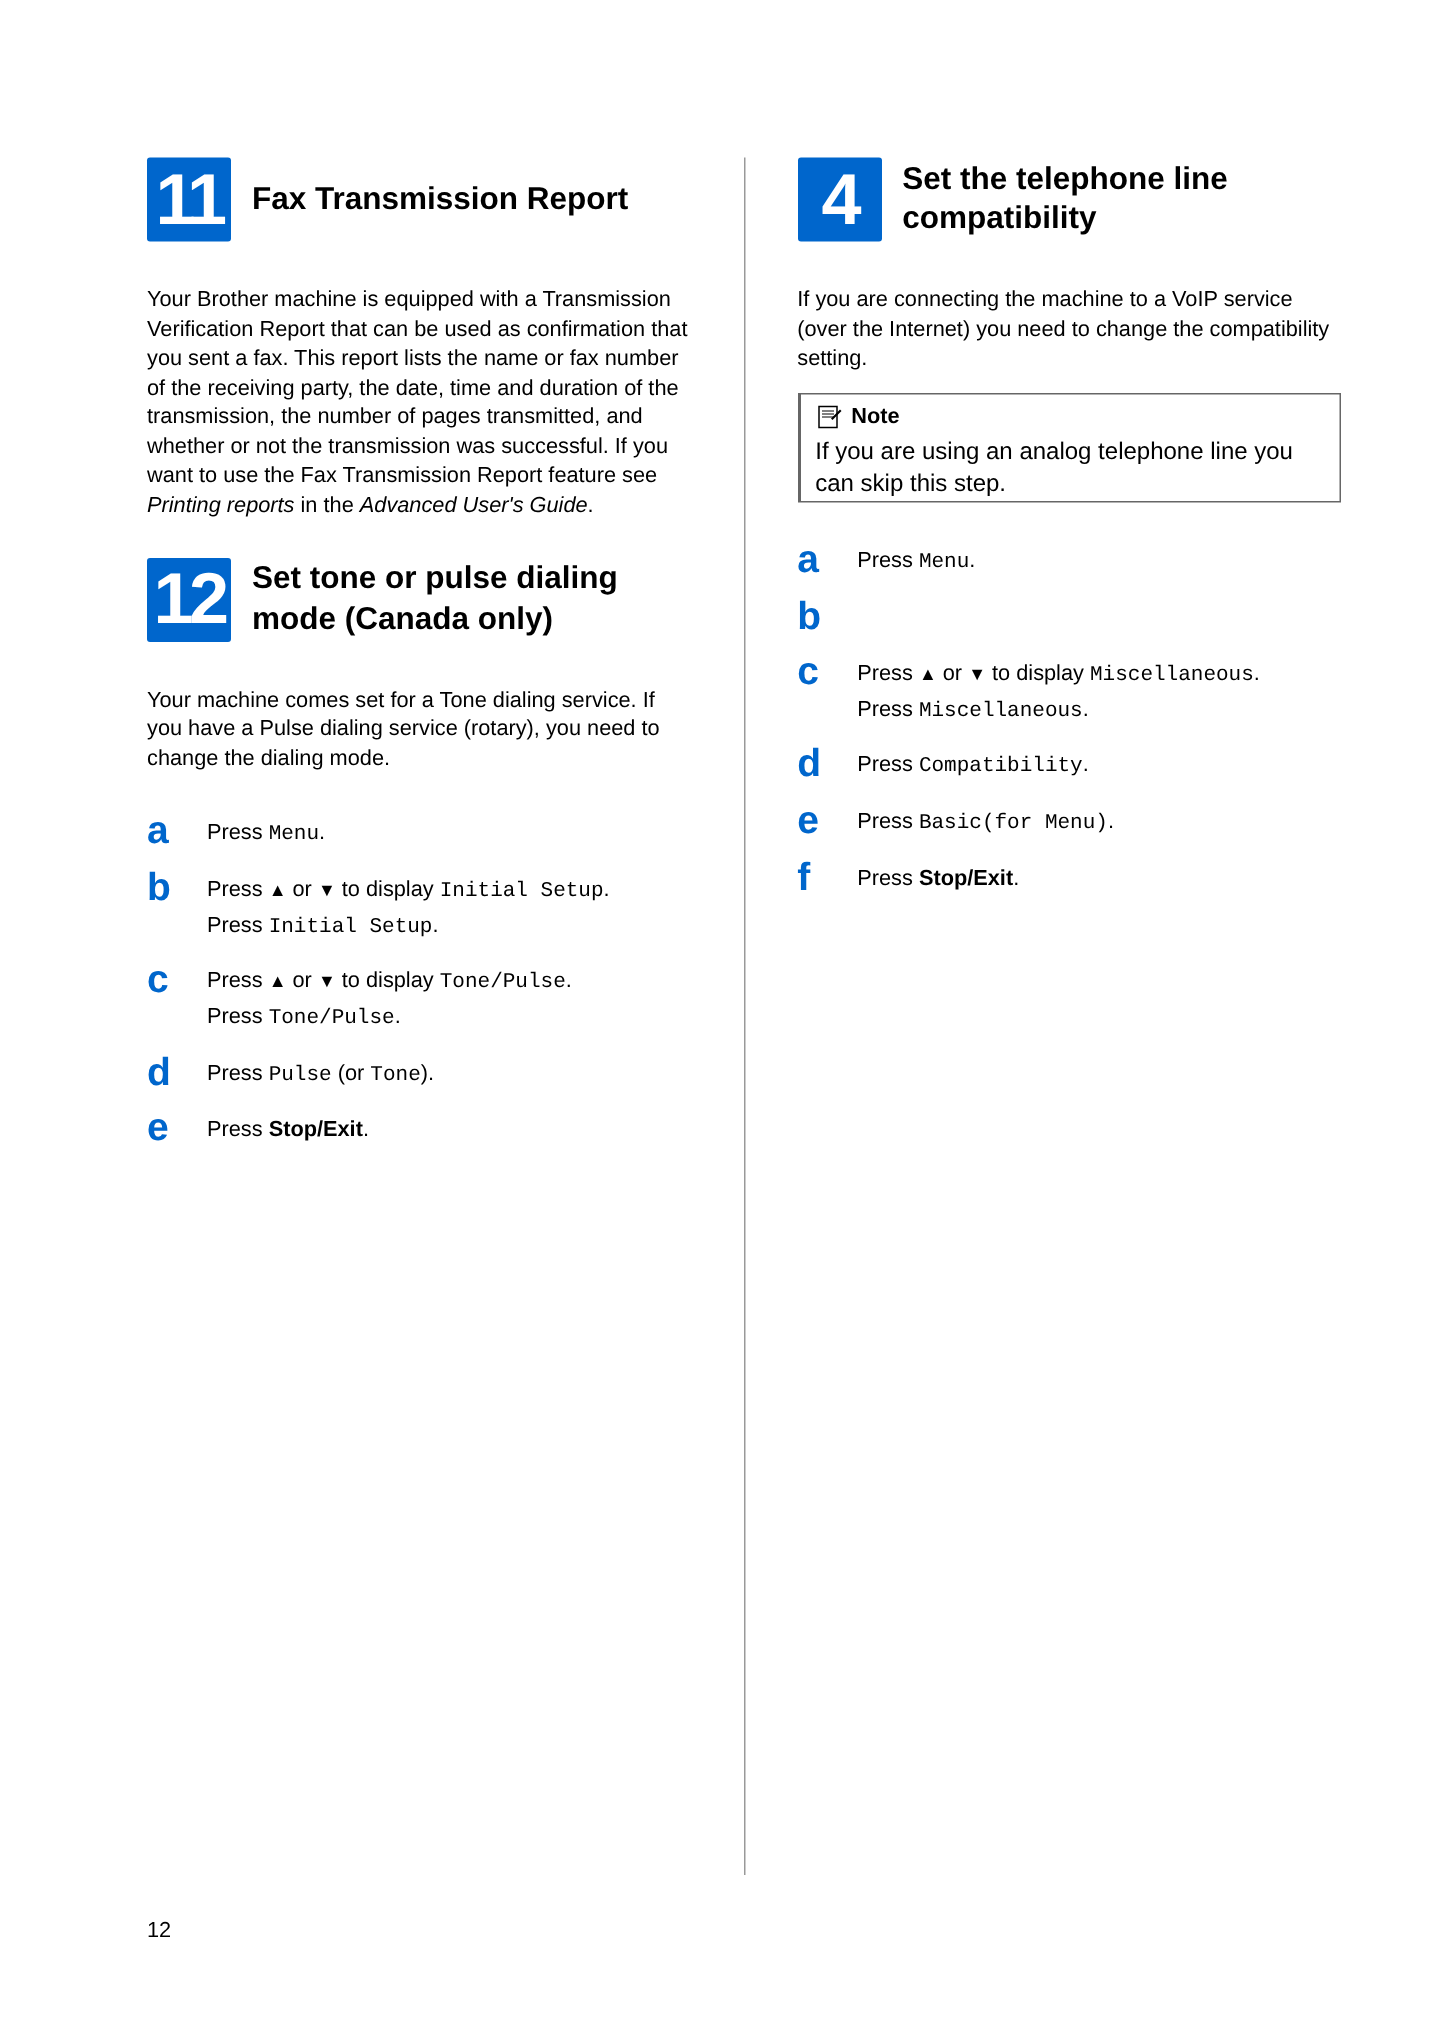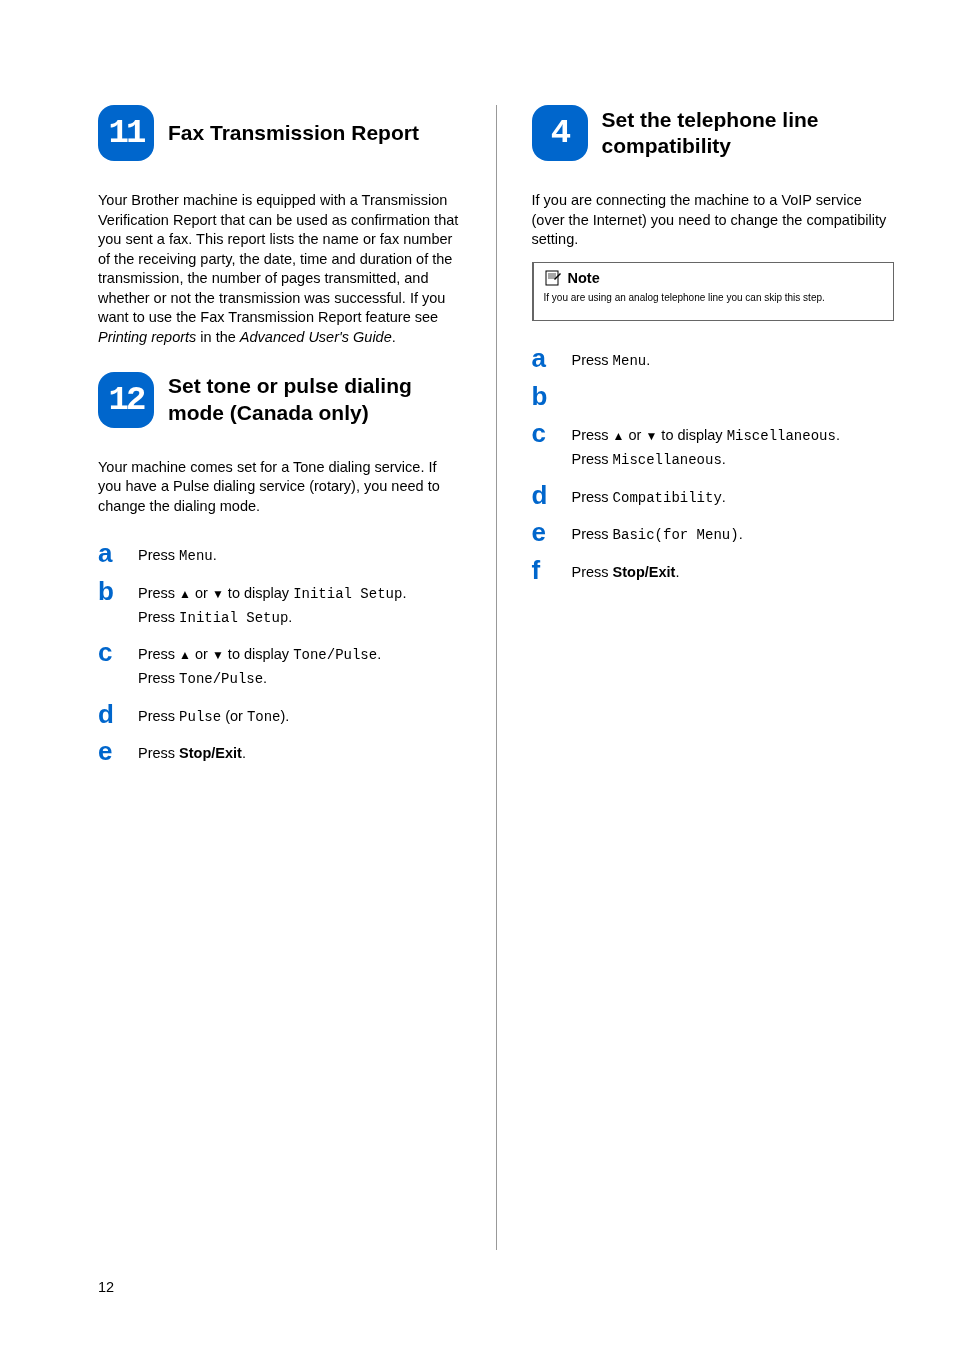--- a/index.html
+++ b/index.html
@@ -32,28 +32,28 @@
     }
     .section-header {
       display: flex;
       align-items: center;
       margin-bottom: 30px;
     }
     .step-badge {
       width: 56px;
       height: 56px;
       background: #0066cc;
-      border-radius: 16px;
+      border-radius: 2px;
       display: flex;
       align-items: center;
       justify-content: center;
       color: white;
       font-weight: 900;
-      font-size: 34px;
-      font-family: Liberation Mono, monospace;
+      font-size: 48px;
+      font-family: Liberation Sans, sans-serif;
       margin-right: 14px;
       flex-shrink: 0;
       letter-spacing: -3px;
     }
     .section-title {
       font-size: 21px;
       font-weight: bold;
       line-height: 1.25;
     }
     .body-text {
@@ -85,36 +85,36 @@
     .mono {
       font-family: 'Courier New', monospace;
       font-size: 14px;
     }
     .bold {
       font-weight: bold;
     }
     .note-box {
       border: 1px solid #666;
       border-left: 2px solid #666;
-      padding: 6px 10px 16px 10px;
+      padding: 6px 10px 0 10px;
       margin-bottom: 24px;
     }
     .note-header {
       display: flex;
       align-items: center;
       font-weight: bold;
       font-size: 14.5px;
       margin-bottom: 4px;
     }
     .note-icon {
       margin-right: 6px;
       display: inline-flex;
     }
     .note-text {
-      font-size: 10px;
+      font-size: 16px;
       line-height: 1.35;
     }
     .page-number {
       position: absolute;
       bottom: 55px;
       left: 98px;
       font-size: 14.5px;
     }
     .arrow {
       font-size: 12px;

